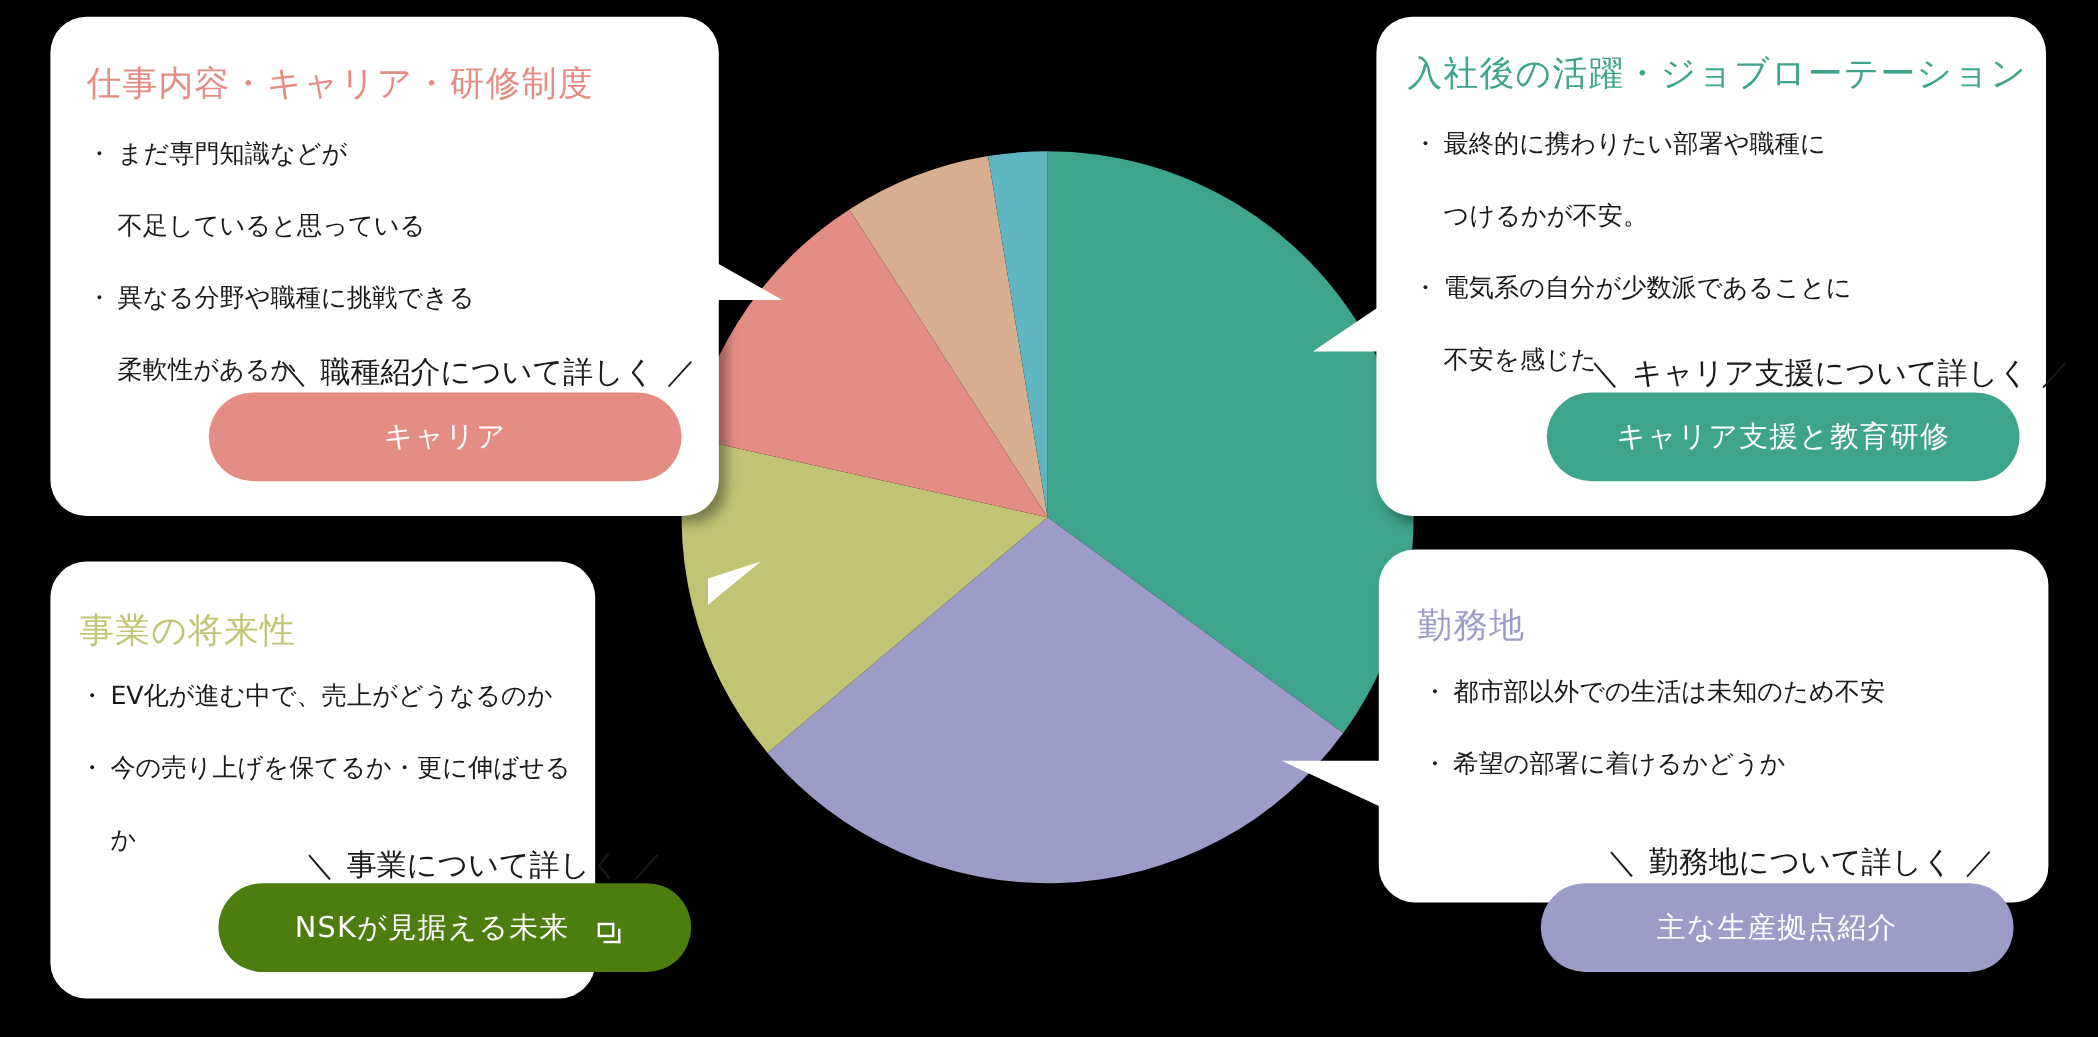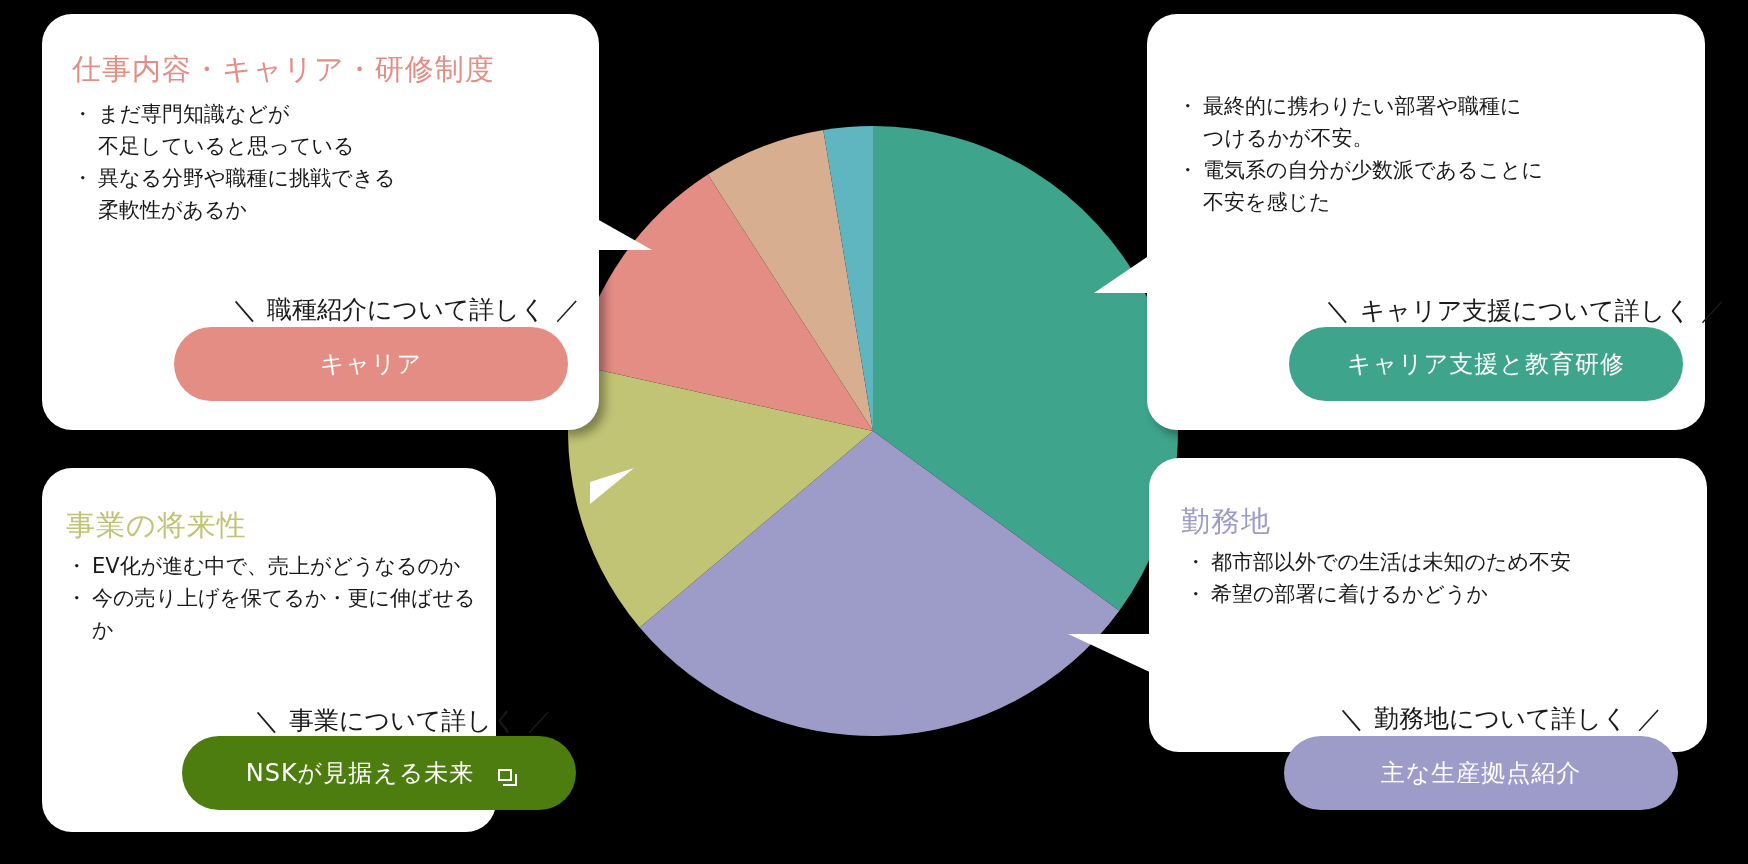--- a/index.html
+++ b/index.html
@@ -3,21 +3,21 @@
 <meta charset="utf-8">
 <style>
   html, body { margin:0; padding:0; background:#000; }
   body { width:1748px; height:864px; position:relative; overflow:hidden;
          font-family:"DejaVu Sans","Liberation Sans",sans-serif; }
   #pie { position:absolute; left:0; top:0; }
   .card { position:absolute; background:#fff; border-radius:30px;
           box-shadow: 6px 6px 10px rgba(0,0,0,0.35); box-sizing:border-box; }
   .card h2 { margin:0; font-size:29px; font-weight:normal; letter-spacing:1px; position:absolute; }
   .card ul { list-style:none; margin:0; padding:0; position:absolute; font-size:21px; color:#1a1a1a; }
-  .card li { line-height:32px; padding-left:26px; position:relative; white-space:pre-line; }
+  .card li { line-height:60px; padding-left:26px; position:relative; white-space:pre-line; }
   .card li::before { content:"・"; position:absolute; left:0; top:0; }
   .lead { position:absolute; font-size:25px; color:#1a1a1a; white-space:nowrap; }
   .lead .sl { display:inline-block; margin:0 10px; }
   .btn { position:absolute; height:74px; border-radius:37px; color:#fff; font-size:24px;
          display:flex; align-items:center; justify-content:center; letter-spacing:1px; cursor:pointer; }
   .tail { position:absolute; }
   .ext { display:inline-block; width:14px; height:12px; border:2px solid #fff; margin-left:24px; position:relative; top:2px; box-sizing:border-box; }
   .ext::after { content:""; position:absolute; left:3px; top:3px; width:14px; height:12px; border-right:2px solid #fff; border-bottom:2px solid #fff; box-sizing:border-box; }
 </style>
 </head>
@@ -43,20 +43,21 @@
   <div class="lead" style="left:180px;top:279px;">
     <span class="sl">＼</span><span>職種紹介について詳しく</span><span class="sl">／</span>
   </div>
   <div class="btn" style="left:132px;top:313px;width:394px;background:#e48d85;">キャリア</div>
 </div>
 <svg class="tail" style="left:590px;top:210px;" width="70" height="50">
     <polygon points="0,5 62,40 0,40" fill="#fff"></polygon>
   </svg>
 
 <div class="card" style="left:1147px;top:14px;width:558px;height:416px;">
+  <h2 style="left:26px;top:28px;color:#3ea48c;">入社後の活躍・ジョブローテーション</h2>
   <ul style="left:30px;top:76px;">
     <li>最終的に携わりたい部署や職種に
 つけるかが不安。</li>
     <li>電気系の自分が少数派であることに
 不安を感じた</li>
   </ul>
   <div class="lead" style="left:168px;top:280px;">
     <span class="sl">＼</span><span>キャリア支援について詳しく</span><span class="sl">／</span>
   </div>
   <div class="btn" style="left:142px;top:313px;width:394px;background:#3ea48c;">キャリア支援と教育研修</div>

